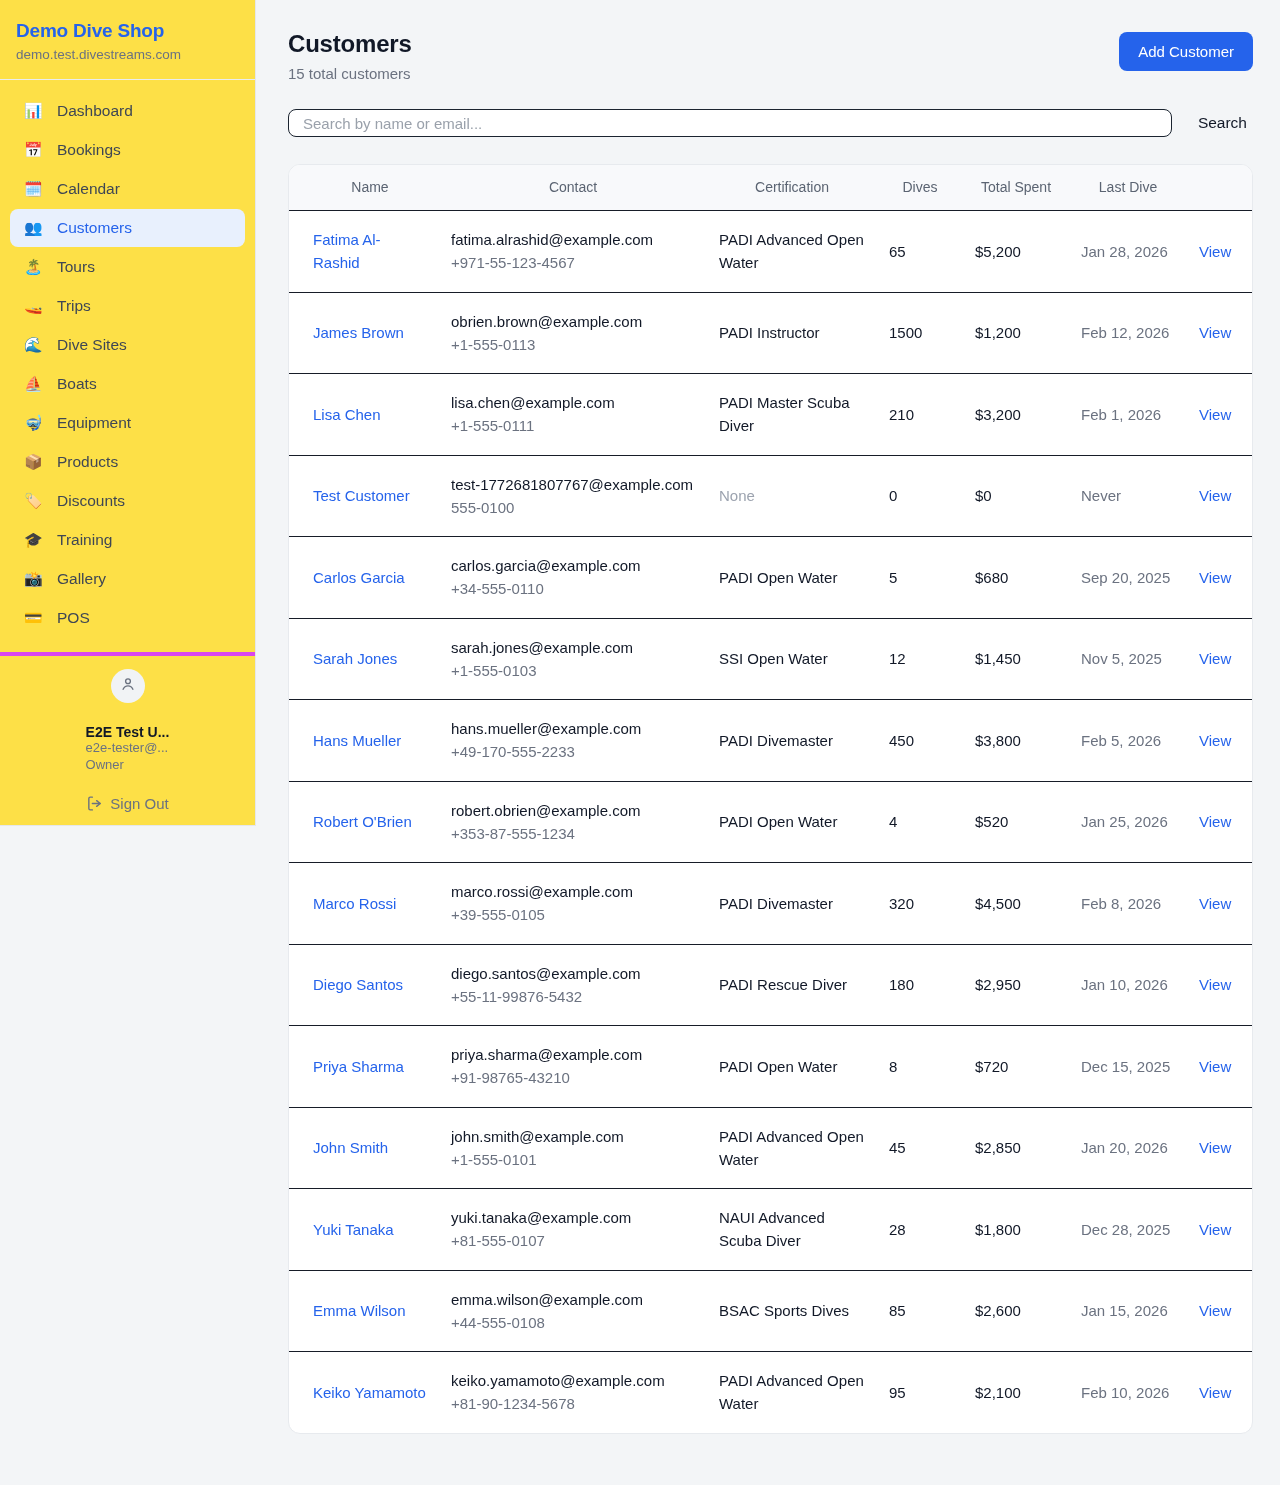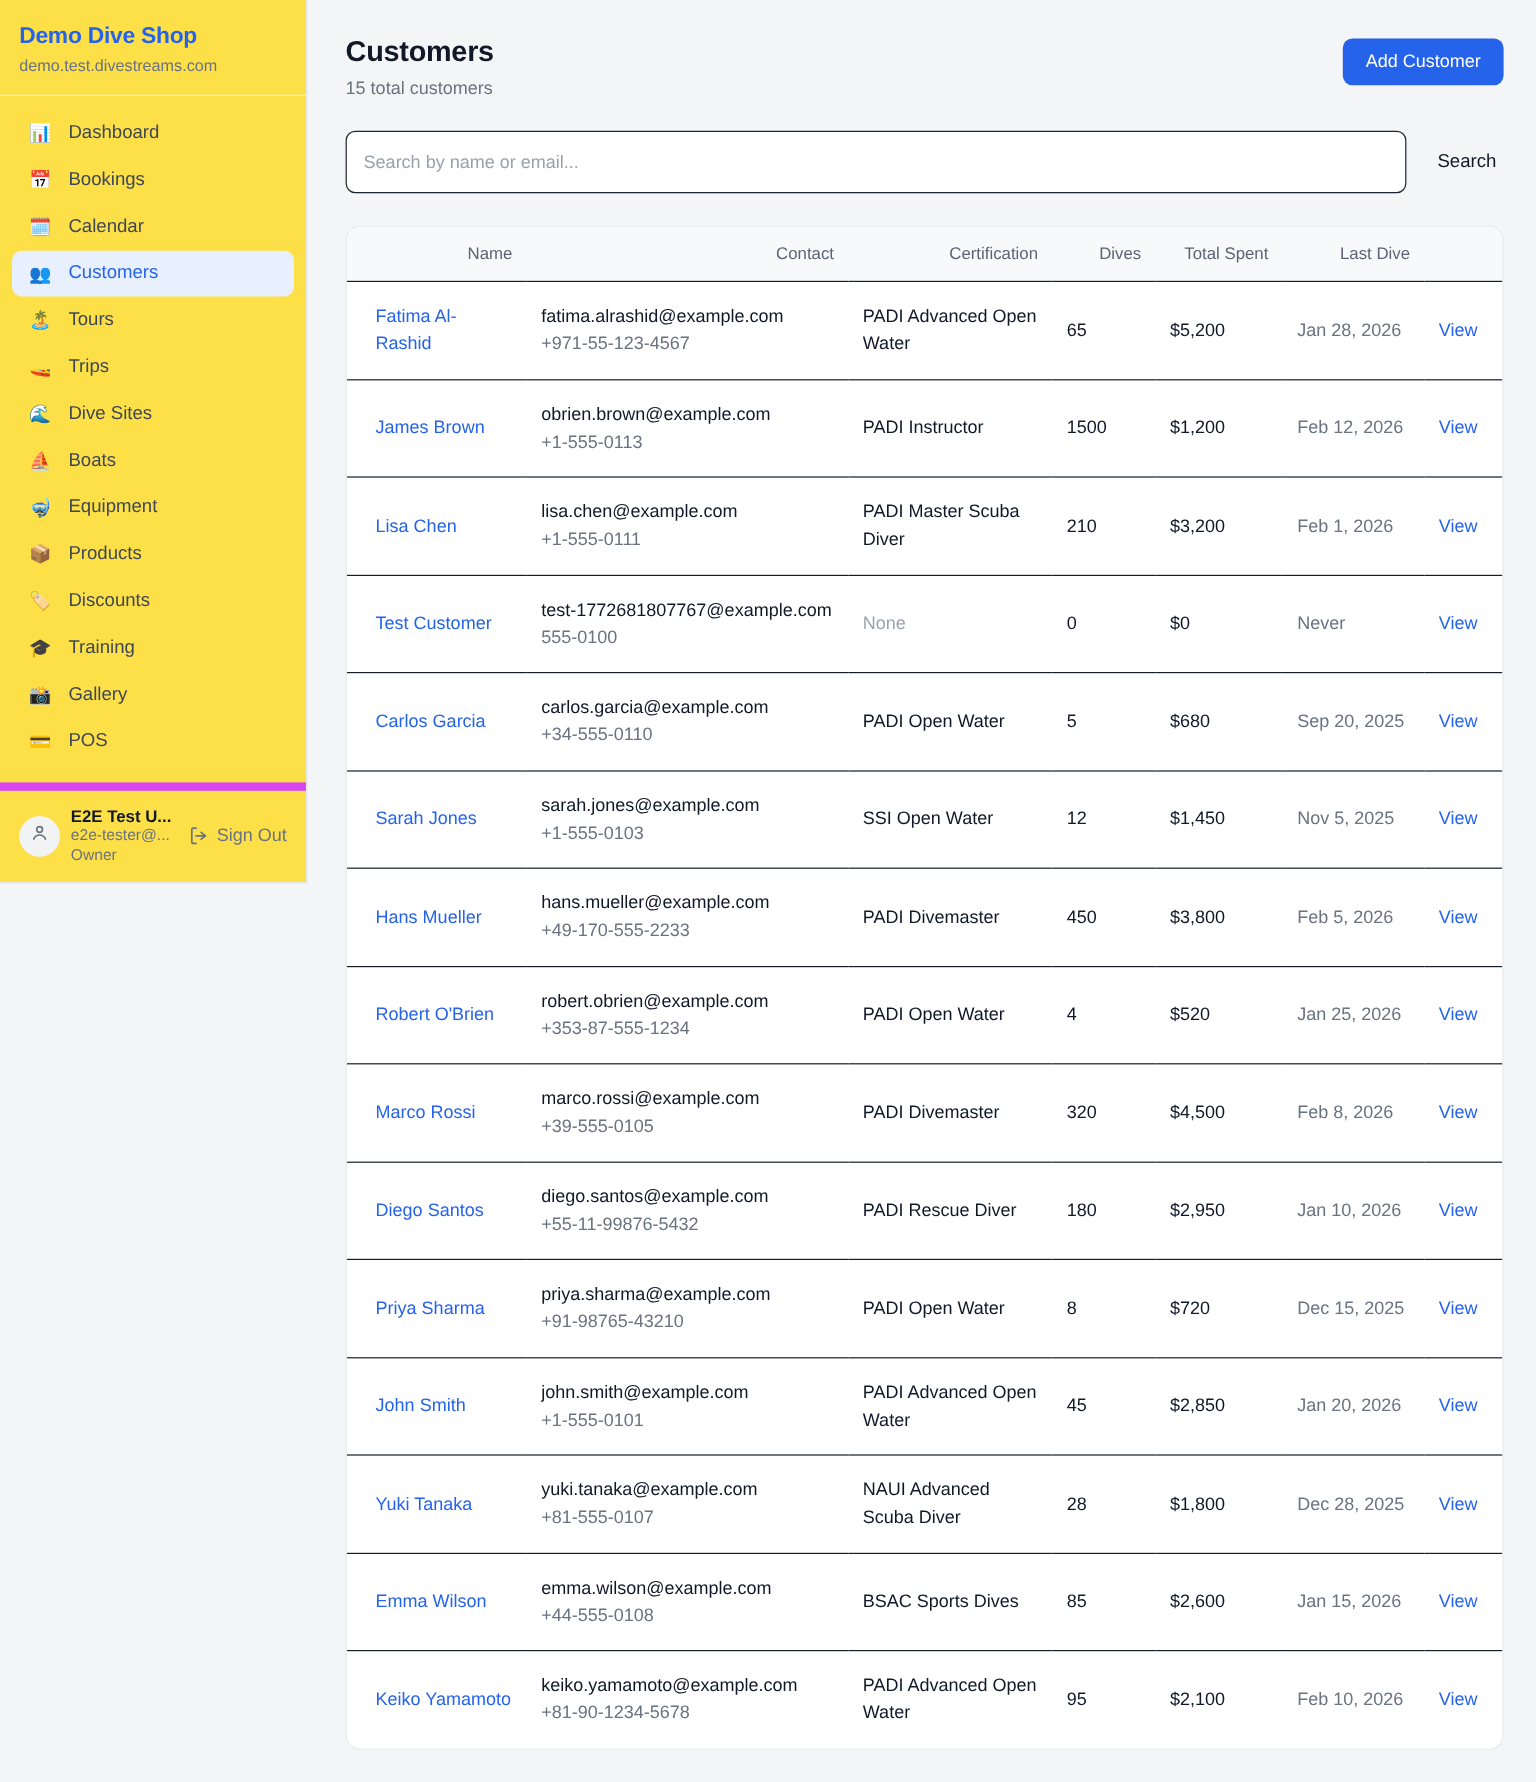--- a/index.html
+++ b/index.html
@@ -29,23 +29,23 @@
   .nav-item {
     display: flex; align-items: center; gap: 13px;
     padding: 10px 14px; margin-bottom: 1px;
     border-radius: 8px; cursor: pointer;
     font-size: 15.5px; color: #3f4754;
   }
   .nav-item .nav-icon { font-size: 15px; width: 20px; text-align: center; }
   .nav-item.active { background: #e8f0fd; color: #2563eb; }
 
   .user-section {
-    border-top: 7px solid #d946ef;
+    border-top: 4px solid #d946ef;
     padding: 13px 16px;
-    display: flex; align-items: center; gap: 9px;
+    display: flex; align-items: center; gap: 21px; flex-direction: column;
   }
   .avatar {
     width: 34px; height: 34px; flex: 0 0 34px; border-radius: 50%;
     background: #f1f3f5; display: flex; align-items: center; justify-content: center;
   }
   .user-meta { flex: 1; min-width: 0; }
   .user-name { font-size: 14px; font-weight: 700; color: #111827; white-space: nowrap; }
   .user-email, .user-role { font-size: 13px; color: #6b7280; line-height: 1.3; }
   .signout-btn {
     display: flex; align-items: center; gap: 7px;
@@ -60,21 +60,21 @@
   .page-title { font-size: 24px; font-weight: 700; color: #111827; letter-spacing: -.2px; }
   .page-subtitle { font-size: 15px; color: #6b7280; margin-top: 7px; }
   .add-btn {
     background: #2563eb; color: #fff; border: none; cursor: pointer;
     font-family: inherit; font-size: 15px; font-weight: 500;
     padding: 11px 19px; border-radius: 8px; margin-top: 2px;
   }
 
   .search-row { display: flex; align-items: center; gap: 26px; margin-top: 27px; }
   .search-input {
-    flex: 1; height: 52px;
+    flex: 1; height: 28px;
     border: 1.5px solid #1b2430; border-radius: 8px;
     padding: 0 14px; font-size: 15px; font-family: inherit;
     color: #111827; background: #fff; outline: none;
   }
   .search-input::placeholder { color: #9aa1ab; }
   .search-btn {
     background: none; border: none; cursor: pointer;
     font-family: inherit; font-size: 15.5px; color: #111827;
     padding: 0 6px 0 0;
   }
@@ -83,21 +83,21 @@
   .table-card {
     margin-top: 27px;
     background: #fff;
     border: 1px solid #e7eaee;
     border-radius: 12px;
     overflow: hidden;
   }
   table { width: 100%; border-collapse: collapse; table-layout: fixed; }
   thead th {
     background: #f8f9fb;
-    text-align: right; font-weight: 400;
+    text-align: center; font-weight: 400;
     font-size: 14px; color: #5b6472;
     padding: 12px 12px; line-height: 1.5;
     border-bottom: 1px solid #171d28;
     vertical-align: middle;
   }
   tbody td {
     padding: 17px 12px;
     font-size: 15px; color: #111827;
     border-bottom: 1px solid #171d28;
     vertical-align: middle; line-height: 1.55;

